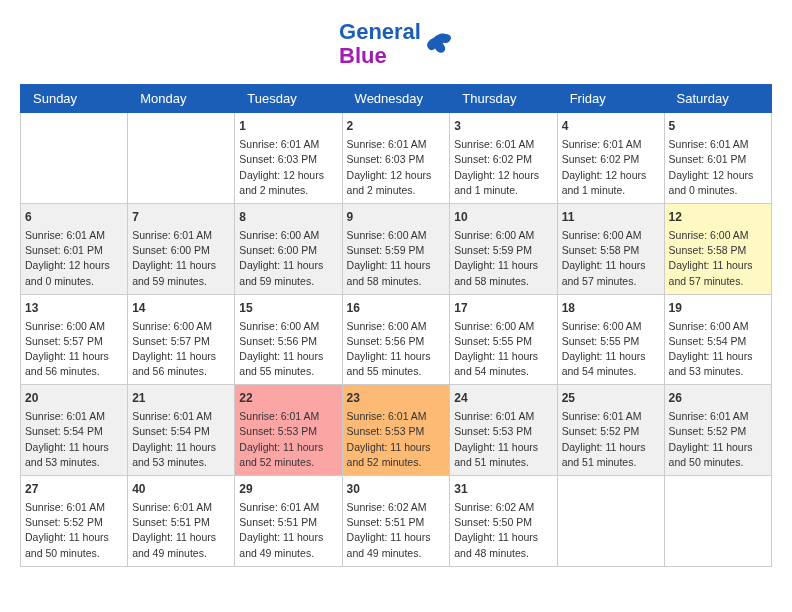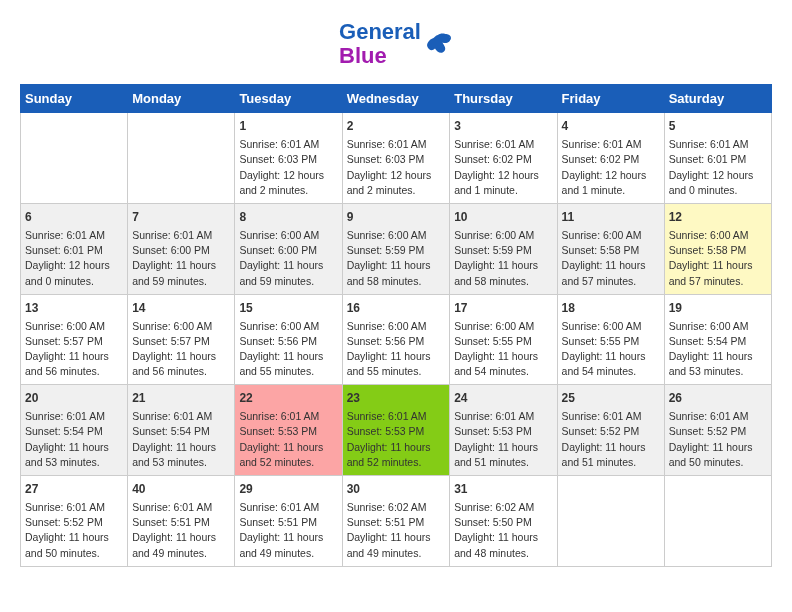--- a/index.html
+++ b/index.html
@@ -48,24 +48,24 @@
       color: #444;
     }
     .calendar {
       width: 100%;
       border-collapse: collapse;
       font-size: 11px;
     }
     .calendar th {
       background-color: #1a5eb8;
       color: #fff;
-      padding: 6px 4px;
+      padding: 6px 12px;
       text-align: left;
       font-size: 13px;
-      font-weight: bold;
+      font-weight: normal;
       border: 1px solid #1a5eb8;
     }
     .calendar td {
       vertical-align: top;
       padding: 5px 4px;
       border: 1px solid #ccc;
       width: 108px;
       min-height: 80px;
       background: #fff;
       color: #333;
@@ -212,21 +212,21 @@
           <div class="day-info">Sunrise: 6:01 AM<br>Sunset: 5:54 PM<br>Daylight: 11 hours and 53 minutes.</div>
         </td>
         <td style="background-color: rgb(240, 240, 240);">
           <span class="day-num">21</span>
           <div class="day-info">Sunrise: 6:01 AM<br>Sunset: 5:54 PM<br>Daylight: 11 hours and 53 minutes.</div>
         </td>
         <td style="background-color: #fca5a5;">
           <span class="day-num">22</span>
           <div class="day-info">Sunrise: 6:01 AM<br>Sunset: 5:53 PM<br>Daylight: 11 hours and 52 minutes.</div>
         </td>
-        <td style="background-color: #84cc16;">
+        <td style="background-color: #fdba74;">
           <span class="day-num">23</span>
           <div class="day-info">Sunrise: 6:01 AM<br>Sunset: 5:53 PM<br>Daylight: 11 hours and 52 minutes.</div>
         </td>
         <td style="background-color: rgb(240, 240, 240);">
           <span class="day-num">24</span>
           <div class="day-info">Sunrise: 6:01 AM<br>Sunset: 5:53 PM<br>Daylight: 11 hours and 51 minutes.</div>
         </td>
         <td style="background-color: rgb(240, 240, 240);">
           <span class="day-num">25</span>
           <div class="day-info">Sunrise: 6:01 AM<br>Sunset: 5:52 PM<br>Daylight: 11 hours and 51 minutes.</div>

